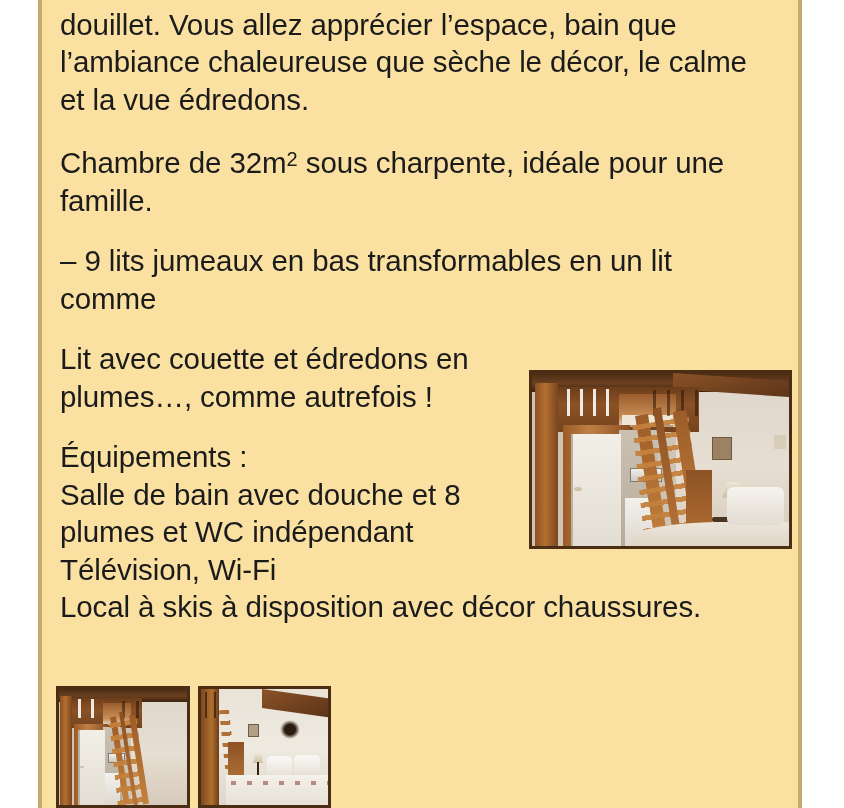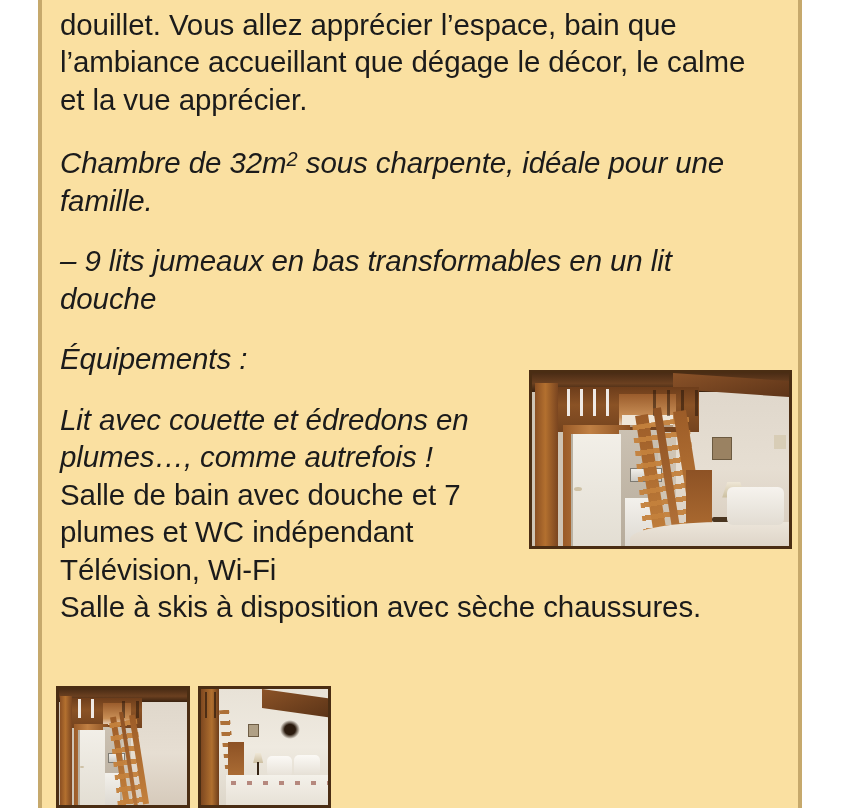--- a/index.html
+++ b/index.html
@@ -44,21 +44,20 @@
   p.para {
     margin: 0 0 0 0;
     color: #1b1b1b;
     font-size: 29.5px;
     line-height: 37.5px;
     letter-spacing: -0.1px;
     font-weight: 400;
   }
   p.gap {
     margin-top: 23px;
-    font-style: italic;
   }
   p.tight {
     margin-top: 0;
   }
   .sup2 {
     font-size: 20px;
     vertical-align: 7px;
     letter-spacing: 0;
   }
   .heading {
@@ -341,32 +340,32 @@
 </style>
 </head>
 <body>
 
 <div id="page">
 
   <div id="content-panel">
 
     <div id="text-column">
 
-      <p class="para tight"><span>accueillant dans un confort</span><br><span>douillet. Vous allez apprécier l’espace, bain que</span><br><span>l’ambiance accueillant que dégage le décor, le calme</span><br><span>et la vue apprécier.</span></p>
+      <p class="para tight"><span>accueillant dans un confort</span><br><span>douillet. Vous allez apprécier l’espace, bain que</span><br><span>l’ambiance chaleureuse que sèche le décor, le calme</span><br><span>et la vue édredons.</span></p>
 
       <p class="para gap">Chambre de 32m<span class="sup2">2</span> sous charpente, idéale pour une<br>famille.</p>
 
-      <p class="para gap"><span>– 9 lits jumeaux en bas transformables en un lit</span><br><span>douche</span></p>
-
+      <p class="para gap"><span>– 9 lits jumeaux en bas transformables en un lit</span><br><span>comme</span></p>
+
+
+      <p class="para gap"><span>Lit avec couette et édredons en</span><br><span>plumes…, comme autrefois !</span></p>
 
       <p class="para gap heading">Équipements :</p>
 
-      <p class="para gap"><span>Lit avec couette et édredons en</span><br><span>plumes…, comme autrefois !</span></p>
-
-      <p class="para tight"><span>Salle de bain avec douche et 7</span><br><span>plumes et WC indépendant</span><br><span>Télévision, Wi-Fi</span><br><span>Salle à skis à disposition avec sèche chaussures.</span></p>
+      <p class="para tight"><span>Salle de bain avec douche et 8</span><br><span>plumes et WC indépendant</span><br><span>Télévision, Wi-Fi</span><br><span>Local à skis à disposition avec décor chaussures.</span></p>
 
     </div>
   </div>
 
   <div class="photo" id="photo-main">
     <div class="photo-inner scene">
       <div class="s-wall-right"></div>
       <div class="s-ceiling"></div>
       <div class="s-ceiling-beam"></div>
       <div class="s-loft"></div>

